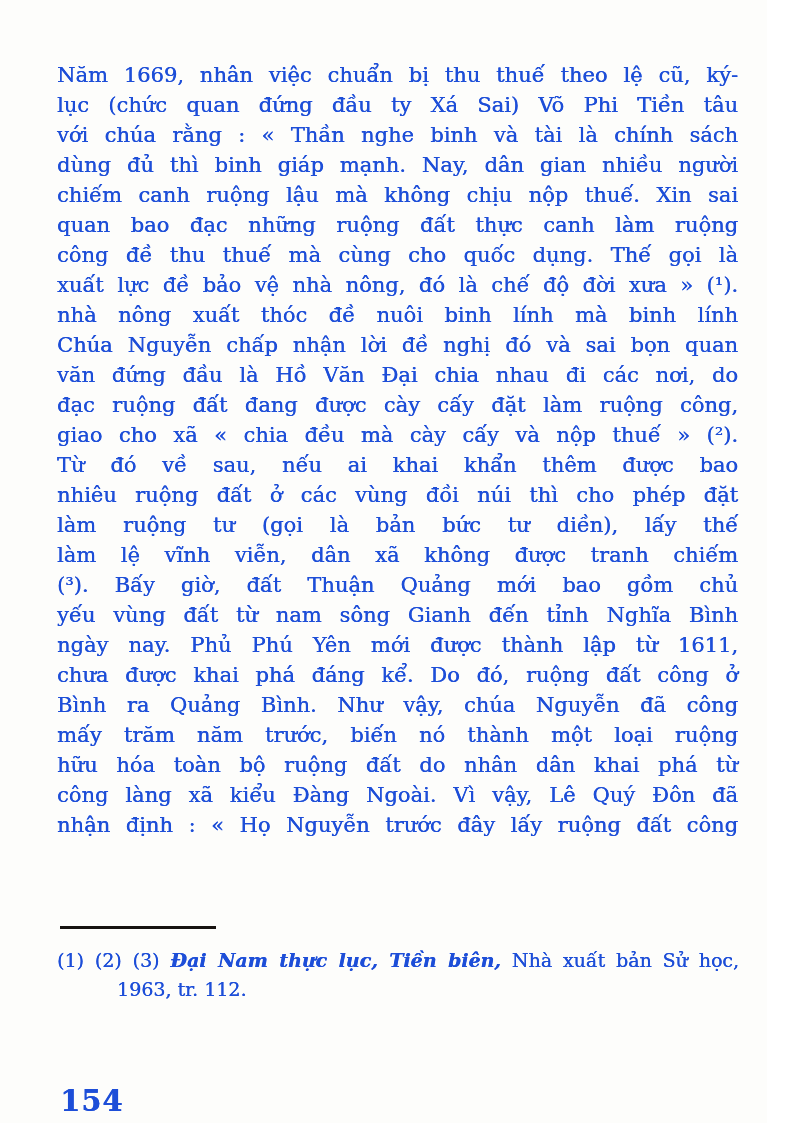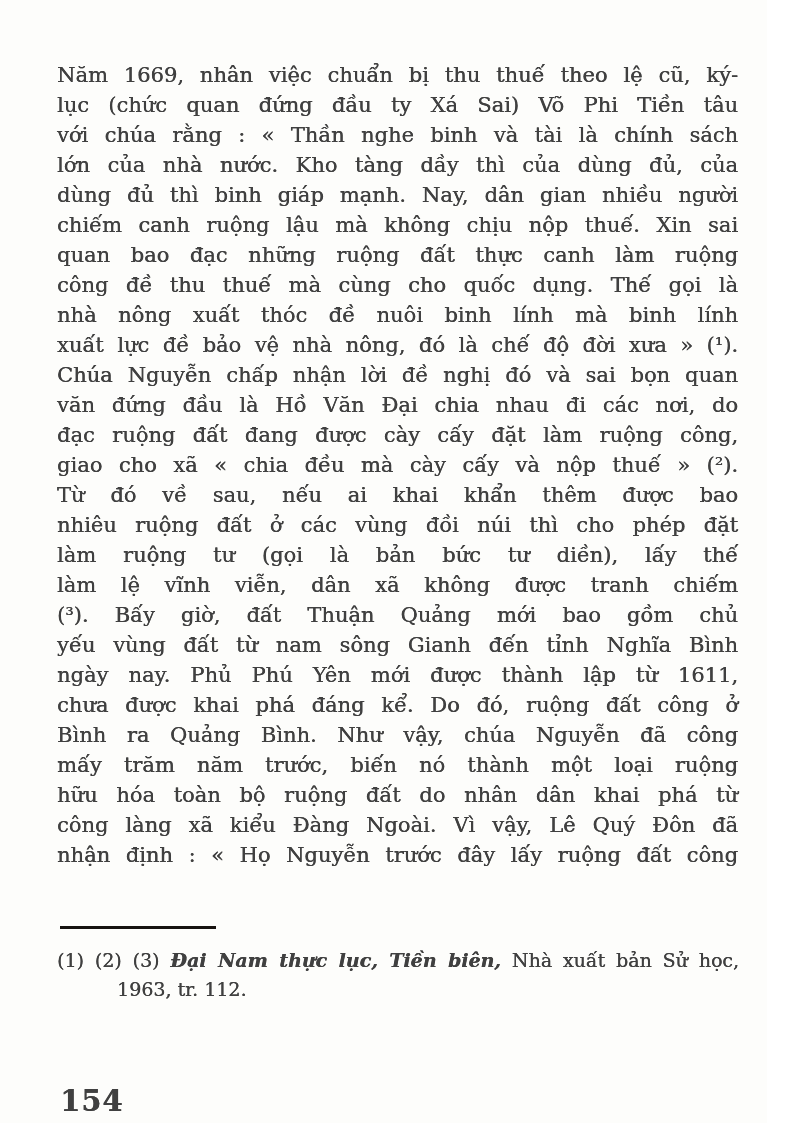--- a/index.html
+++ b/index.html
@@ -7,21 +7,21 @@
     padding: 0;
     background: #ffffff;
   }
   .page {
     position: relative;
     width: 767px;
     height: 1123px;
     background: #fdfdfb;
     overflow: hidden;
     font-family: "DejaVu Serif", "Liberation Serif", serif;
-    color: #404040;
+    color: #1d4ed8;
   }
   .body-text {
     position: absolute;
     left: 57px;
     top: 60px;
     width: 681px;
     font-size: 21px;
     line-height: 30px;
     text-shadow: 0.35px 0 0 currentColor; 
   }
@@ -70,27 +70,26 @@
 </style>
 </head>
 <body>
 
 <div class="page">
 
   <div class="body-text">
     <div class="line">Năm 1669, nhân việc chuẩn bị thu thuế theo lệ cũ, ký-</div>
     <div class="line">lục (chức quan đứng đầu ty Xá Sai) Võ Phi Tiền tâu</div>
     <div class="line">với chúa rằng : « Thần nghe binh và tài là chính sách</div>
-    <div class="line">lớn của nhà nước. Kho tàng dầy thì của dùng đủ, của</div>
     <div class="line">dùng đủ thì binh giáp mạnh. Nay, dân gian nhiều người</div>
     <div class="line">chiếm canh ruộng lậu mà không chịu nộp thuế. Xin sai</div>
     <div class="line">quan bao đạc những ruộng đất thực canh làm ruộng</div>
     <div class="line">công đề thu thuế mà cùng cho quốc dụng. Thế gọi là</div>
+    <div class="line">xuất lực đề bảo vệ nhà nông, đó là chế độ đời xưa » (¹).</div>
     <div class="line">nhà nông xuất thóc đề nuôi binh lính mà binh lính</div>
-    <div class="line">xuất lực đề bảo vệ nhà nông, đó là chế độ đời xưa » (¹).</div>
     <div class="line">Chúa Nguyễn chấp nhận lời đề nghị đó và sai bọn quan</div>
     <div class="line">văn đứng đầu là Hồ Văn Đại chia nhau đi các nơi, do</div>
     <div class="line">đạc ruộng đất đang được cày cấy đặt làm ruộng công,</div>
     <div class="line">giao cho xã « chia đều mà cày cấy và nộp thuế » (²).</div>
     <div class="line">Từ đó về sau, nếu ai khai khẩn thêm được bao</div>
     <div class="line">nhiêu ruộng đất ở các vùng đồi núi thì cho phép đặt</div>
     <div class="line">làm ruộng tư (gọi là bản bức tư diền), lấy thế</div>
     <div class="line">làm lệ vĩnh viễn, dân xã không được tranh chiếm</div>
     <div class="line">(³). Bấy giờ, đất Thuận Quảng mới bao gồm chủ</div>
     <div class="line">yếu vùng đất từ nam sông Gianh đến tỉnh Nghĩa Bình</div>

